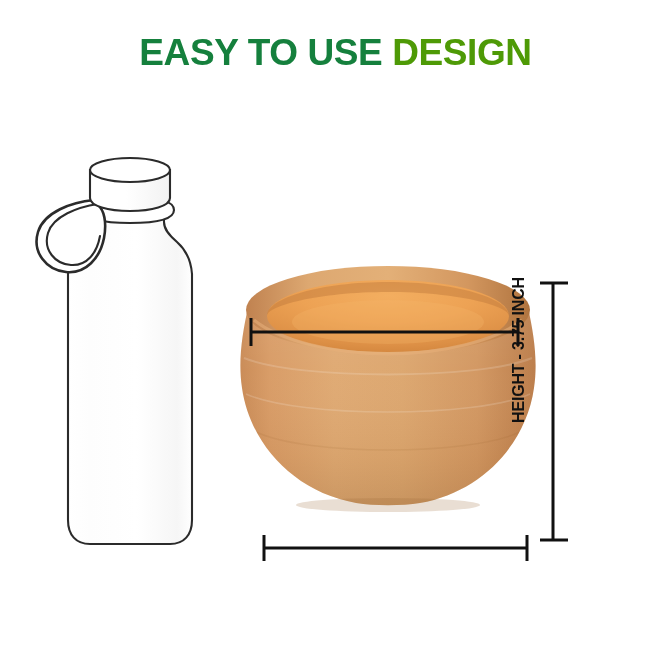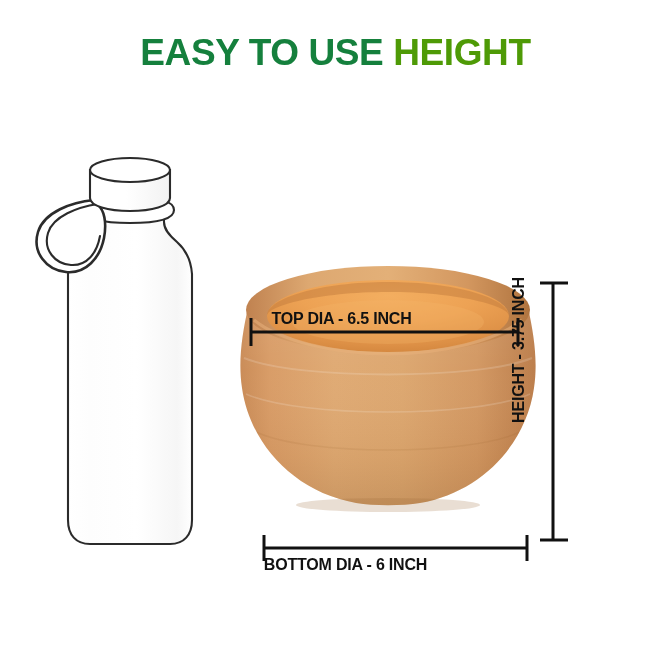--- a/index.html
+++ b/index.html
@@ -98,21 +98,21 @@
     text-align: center;
   }
 </style>
 </head>
 <body>
 
 <div id="canvas">
 
   <div id="title">
     <span class="t-primary" style="color: #15803d;">EASY TO USE</span>
-    <span class="t-accent" style="color: rgb(78, 154, 6);">HEIGHT</span>
+    <span class="t-accent" style="color: rgb(78, 154, 6);">DESIGN</span>
   </div>
 
   <svg id="bottle-svg" viewBox="0 0 220 415">
     <defs>
       <linearGradient id="bottleShade" x1="0" y1="0" x2="1" y2="0">
         <stop offset="0%" stop-color="#ffffff"></stop>
         <stop offset="18%" stop-color="#fdfdfd"></stop>
         <stop offset="55%" stop-color="#ffffff"></stop>
         <stop offset="88%" stop-color="#f6f6f6"></stop>
         <stop offset="100%" stop-color="#ffffff"></stop>
@@ -255,19 +255,17 @@
       <line x1="264" y1="548" x2="527" y2="548"></line>
       <line x1="264" y1="535" x2="264" y2="561"></line>
       <line x1="527" y1="535" x2="527" y2="561"></line>
 
       <line x1="553" y1="283" x2="553" y2="540"></line>
       <line x1="540" y1="283" x2="568" y2="283"></line>
       <line x1="540" y1="540" x2="568" y2="540"></line>
     </g>
   </svg>
 
-  <div class="dim-label" id="label-top-dia" style="color: rgb(17, 17, 17);">TOP DIA - 6.5 INCH</div>
-
-  <div class="dim-label" id="label-bottom-dia" style="color: rgb(17, 17, 17);">BOTTOM DIA - 6 INCH</div>
+
 
   <div class="dim-label" id="label-height" style="color: rgb(17, 17, 17);">HEIGHT - 3.75 INCH</div>
 
 </div>
 
 </body></html>

